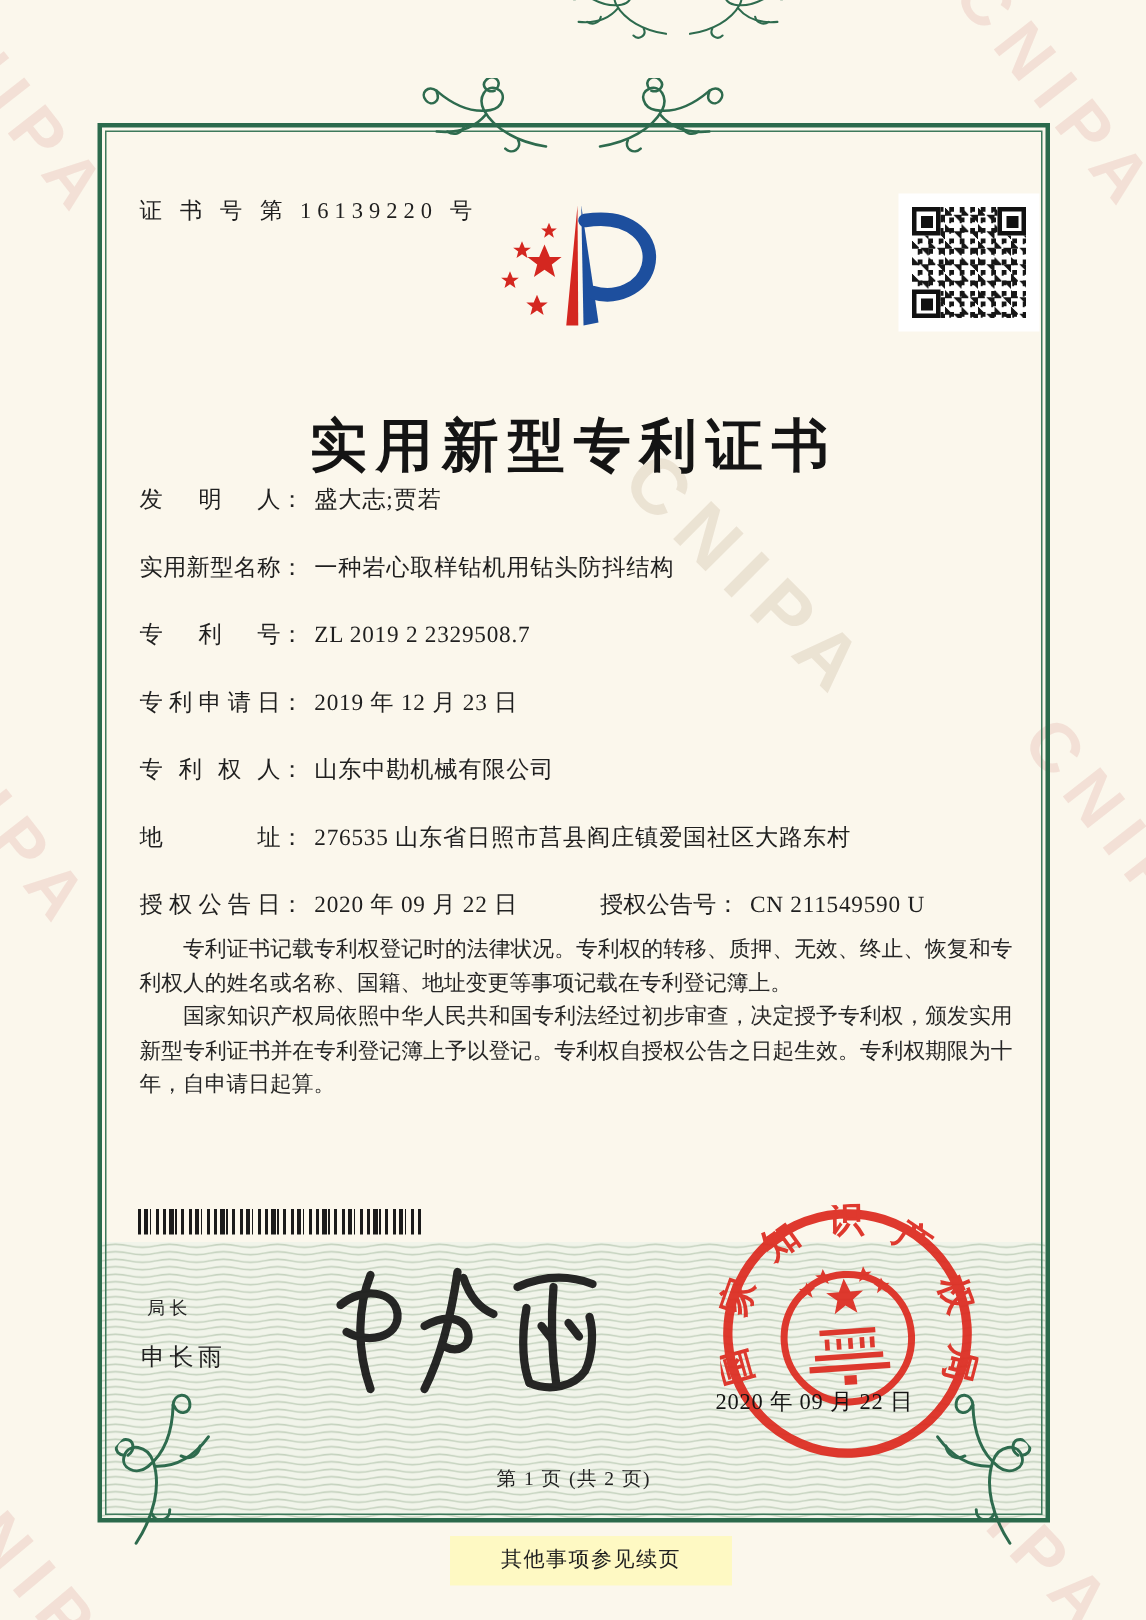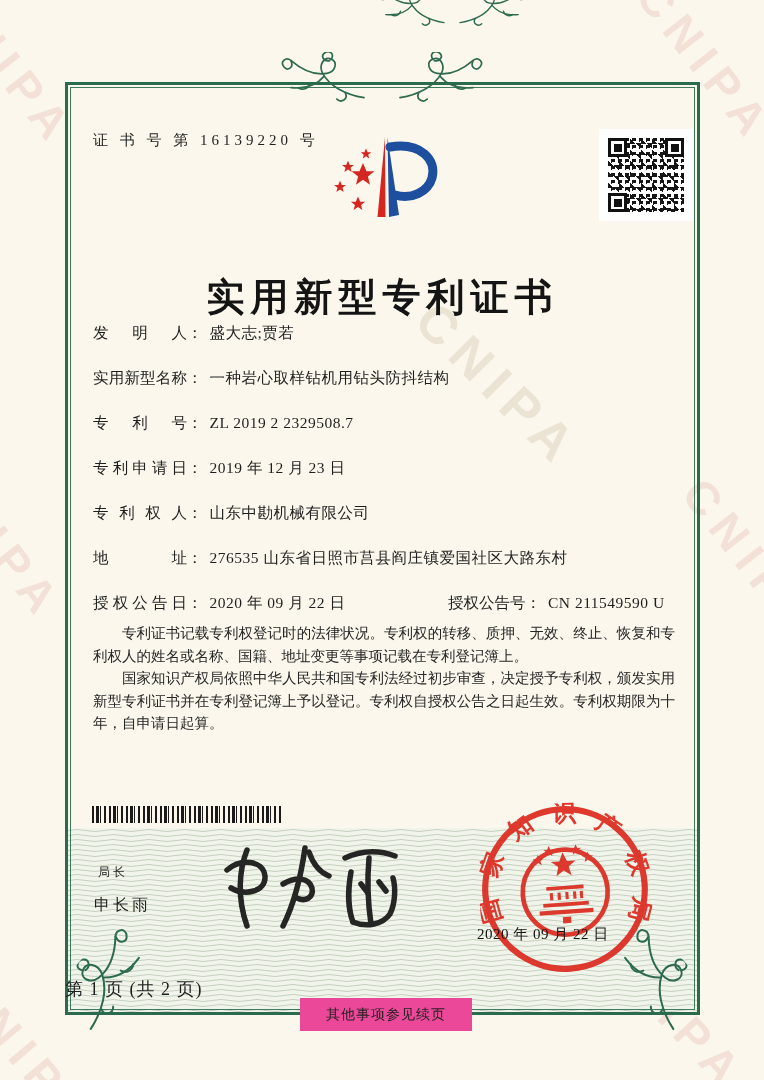--- a/index.html
+++ b/index.html
@@ -59,44 +59,44 @@
   }
   
   .fields{position:absolute;left:93px;top:323px;width:580px;z-index:4;}
   .frow{height:45px;font-size:15.5px;position:relative;white-space:nowrap;}
   .flabel{
     display:inline-block;width:94px;text-align:justify;text-align-last:justify;
     -moz-text-align-last:justify;vertical-align:top;
   }
   .fcolon{display:inline-block;}
   .fvalue{margin-left:7px;letter-spacing:0.5px;}
-  .grant{position:absolute;left:307px;top:0;margin-left:48px;}
+  .grant{position:absolute;left:307px;top:0;}
   
   .paras{position:absolute;left:93px;top:622px;width:582px;z-index:4;}
   .paras p{
     margin:0;font-size:14.5px;line-height:22.5px;text-indent:2em;
     text-align:justify;color:#262626;
   }
   
   .barcode{
     position:absolute;left:92px;top:806px;width:190px;height:17px;z-index:4;
     background:repeating-linear-gradient(90deg,
       #1a1a1a 0 2px,transparent 2px 4px,#1a1a1a 4px 7px,transparent 7px 8px,
       #1a1a1a 8px 9px,transparent 9px 12px,#1a1a1a 12px 14px,transparent 14px 17px);
   }
   .director-title{position:absolute;left:98px;top:864px;font-size:12px;letter-spacing:3px;
     font-family:"Liberation Sans","DejaVu Sans",sans-serif;z-index:4;}
   .director-name{position:absolute;left:94px;top:895px;font-size:16px;letter-spacing:3px;
     font-family:"Liberation Sans","DejaVu Sans",sans-serif;z-index:4;}
   .signature{position:absolute;left:213px;top:836px;width:198px;height:102px;z-index:4;}
   .seal{position:absolute;left:479px;top:803px;width:172px;height:172px;z-index:4;transform:rotate(-4deg);opacity:0.93;}
   .seal-date{position:absolute;left:477px;top:925px;font-size:15px;letter-spacing:0.5px;color:#141414;z-index:5;}
-  .page-info{position:absolute;left:65px;width:635px;top:977px;text-align:left;font-size:18px;letter-spacing:1px;z-index:4;}
+  .page-info{position:absolute;left:65px;width:635px;top:977px;text-align:center;font-size:13px;letter-spacing:1px;z-index:4;}
   .cont-box{
-    position:absolute;left:300px;top:998px;width:172px;height:33px;background:#ec4899;
+    position:absolute;left:300px;top:1024px;width:188px;height:33px;background:#fef9c3;
     line-height:33px;text-align:center;font-size:14px;letter-spacing:1px;z-index:4;
   }
 </style>
 </head>
 <body>
 
 <svg width="0" height="0" style="position:absolute">
   <defs>
     <path id="star" d="M0,-10 L2.94,-3.09 L9.51,-3.09 L4.05,1.18 L5.88,8.09 L0,4 L-5.88,8.09 L-4.05,1.18 L-9.51,-3.09 L-2.94,-3.09 Z"></path>
     <symbol id="curl" viewBox="0 0 120 70">

